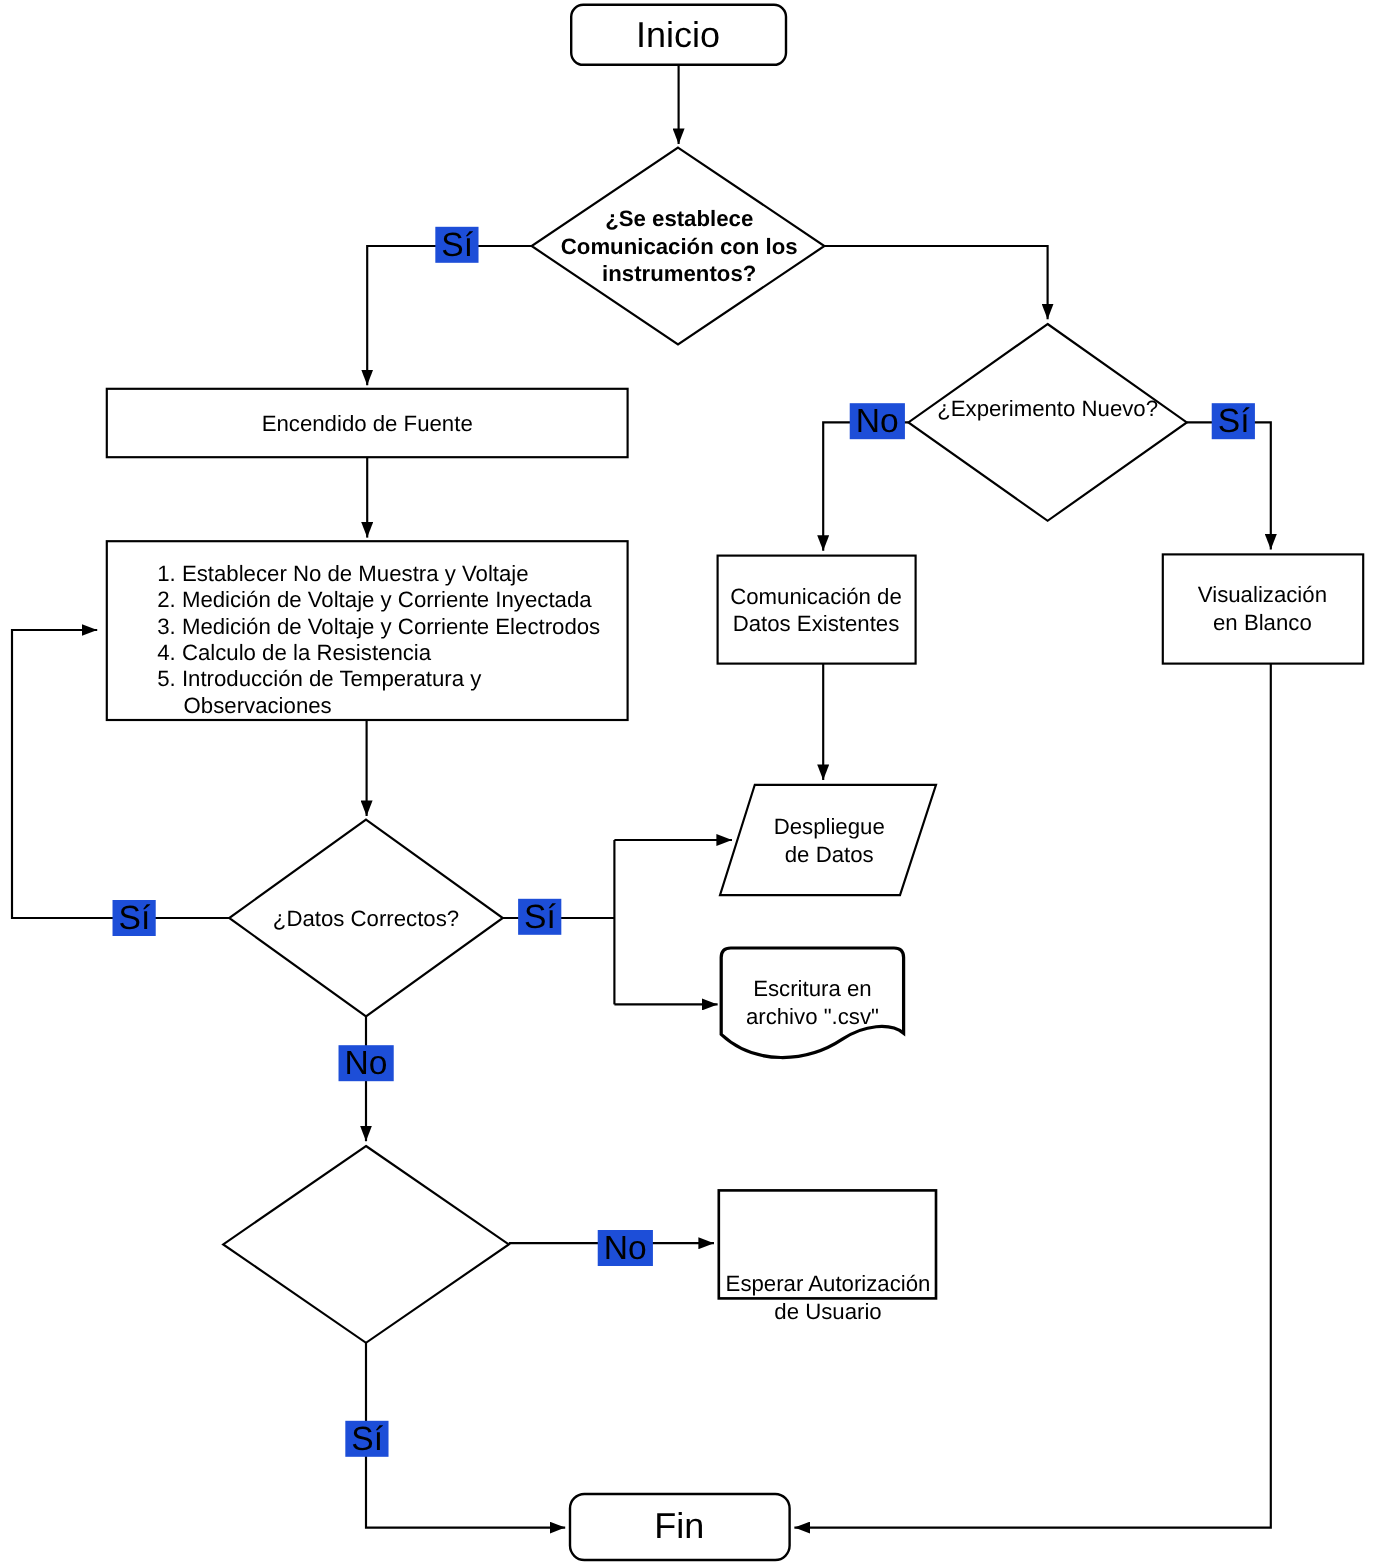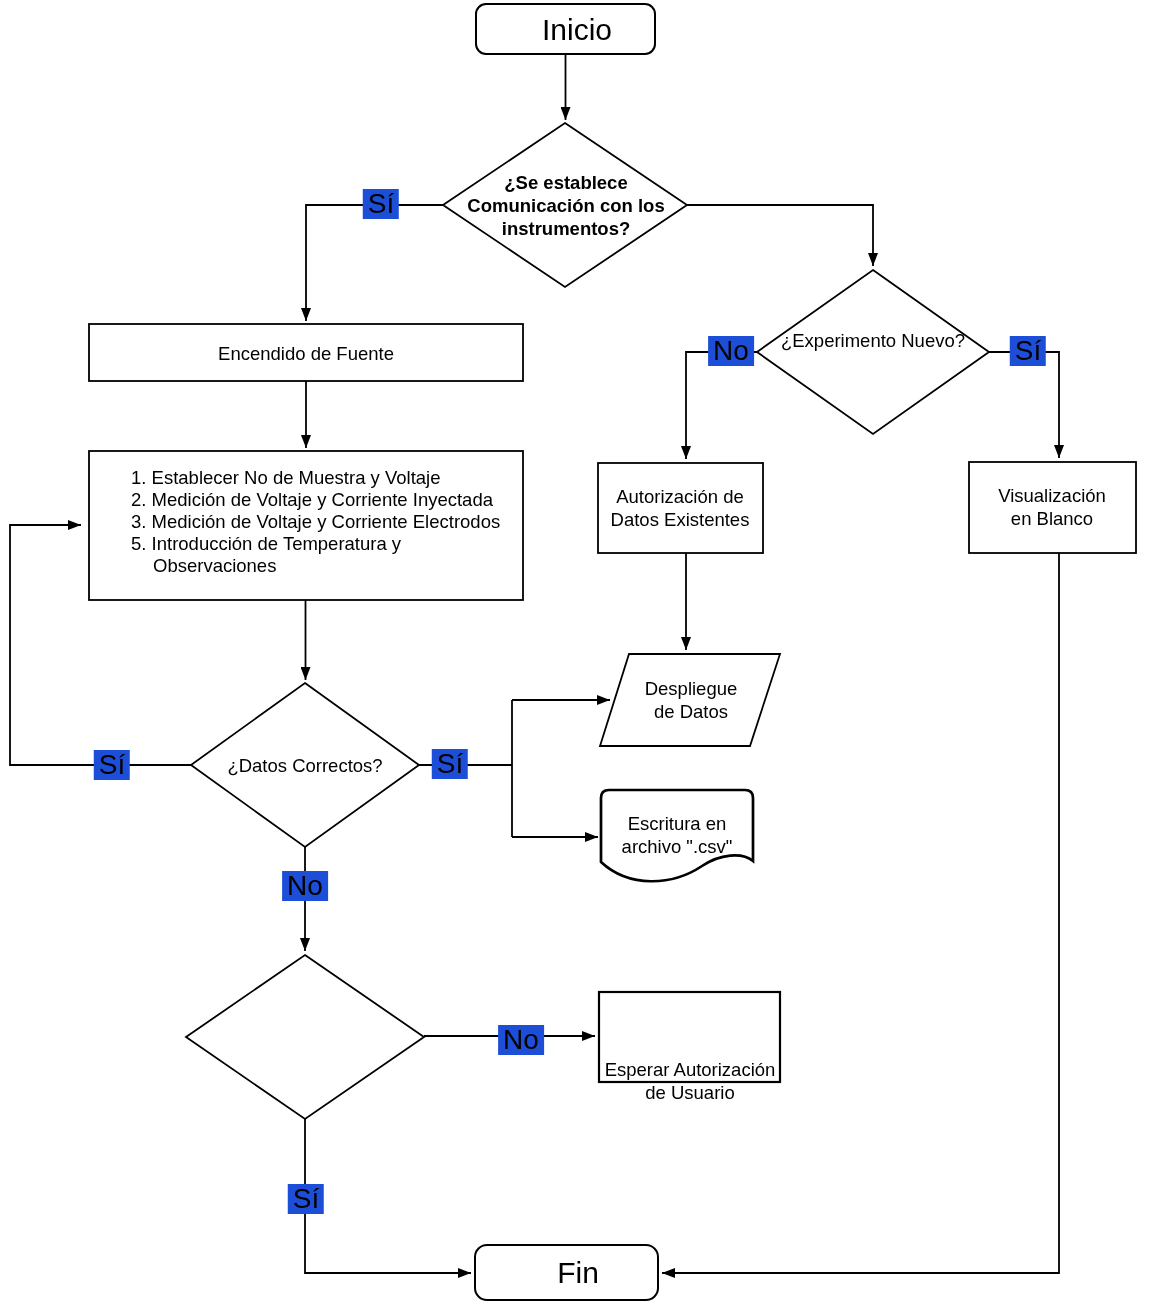--- a/index.html
+++ b/index.html
@@ -8,21 +8,21 @@
     font-family:"Liberation Sans",sans-serif;color:#000000;overflow:hidden;
   }
   .canvas svg{position:absolute;left:0;top:0;}
   .lbl{
     position:absolute;transform:translate(-50%,-50%);
     text-align:center;font-size:18.5px;line-height:23px;white-space:nowrap;
   }
   .edge-lbl{
     font-size:28px;line-height:30px;background:#1d4ed8;padding:0 5px;text-align:center;
   }
-  .term-lbl{font-size:30px;line-height:32px;margin-left:12px;}
+  .term-lbl{font-size:30px;line-height:32px;}
   .steps{
     position:absolute;left:131px;top:467px;width:385px;margin:0;padding:0;
     list-style:none;font-size:18.5px;line-height:22px;text-align:left;white-space:normal;
   }
   .steps li{padding-left:22px;text-indent:-22px;}
 </style>
 </head>
 <body>
 
 <div class="canvas">
@@ -79,29 +79,30 @@
     <div>Comunicación con los</div>
     <div>instrumentos?</div>
   </div>
 
   <div class="lbl" style="left:306px;top:353px;">Encendido de Fuente</div>
 
   <ol class="steps">
     <li>1. Establecer No de Muestra y Voltaje</li>
     <li>2. Medición de Voltaje y Corriente Inyectada</li>
     <li>3. Medición de Voltaje y Corriente Electrodos</li>
+    <li>4. Calculo de la Resistencia</li>
     <li>5. Introducción de Temperatura y Observaciones</li>
   </ol>
 
   <div class="lbl" style="left:305px;top:765px;">¿Datos Correctos?</div>
 
   <div class="lbl" style="left:873px;top:340px;">¿Experimento Nuevo?</div>
 
   <div class="lbl" style="left:680px;top:508px;">
-    <div>Autorización de</div>
+    <div>Comunicación de</div>
     <div>Datos Existentes</div>
   </div>
 
   <div class="lbl" style="left:1052px;top:507px;">
     <div>Visualización</div>
     <div>en Blanco</div>
   </div>
 
   <div class="lbl" style="left:691px;top:700px;">
     <div>Despliegue</div>

